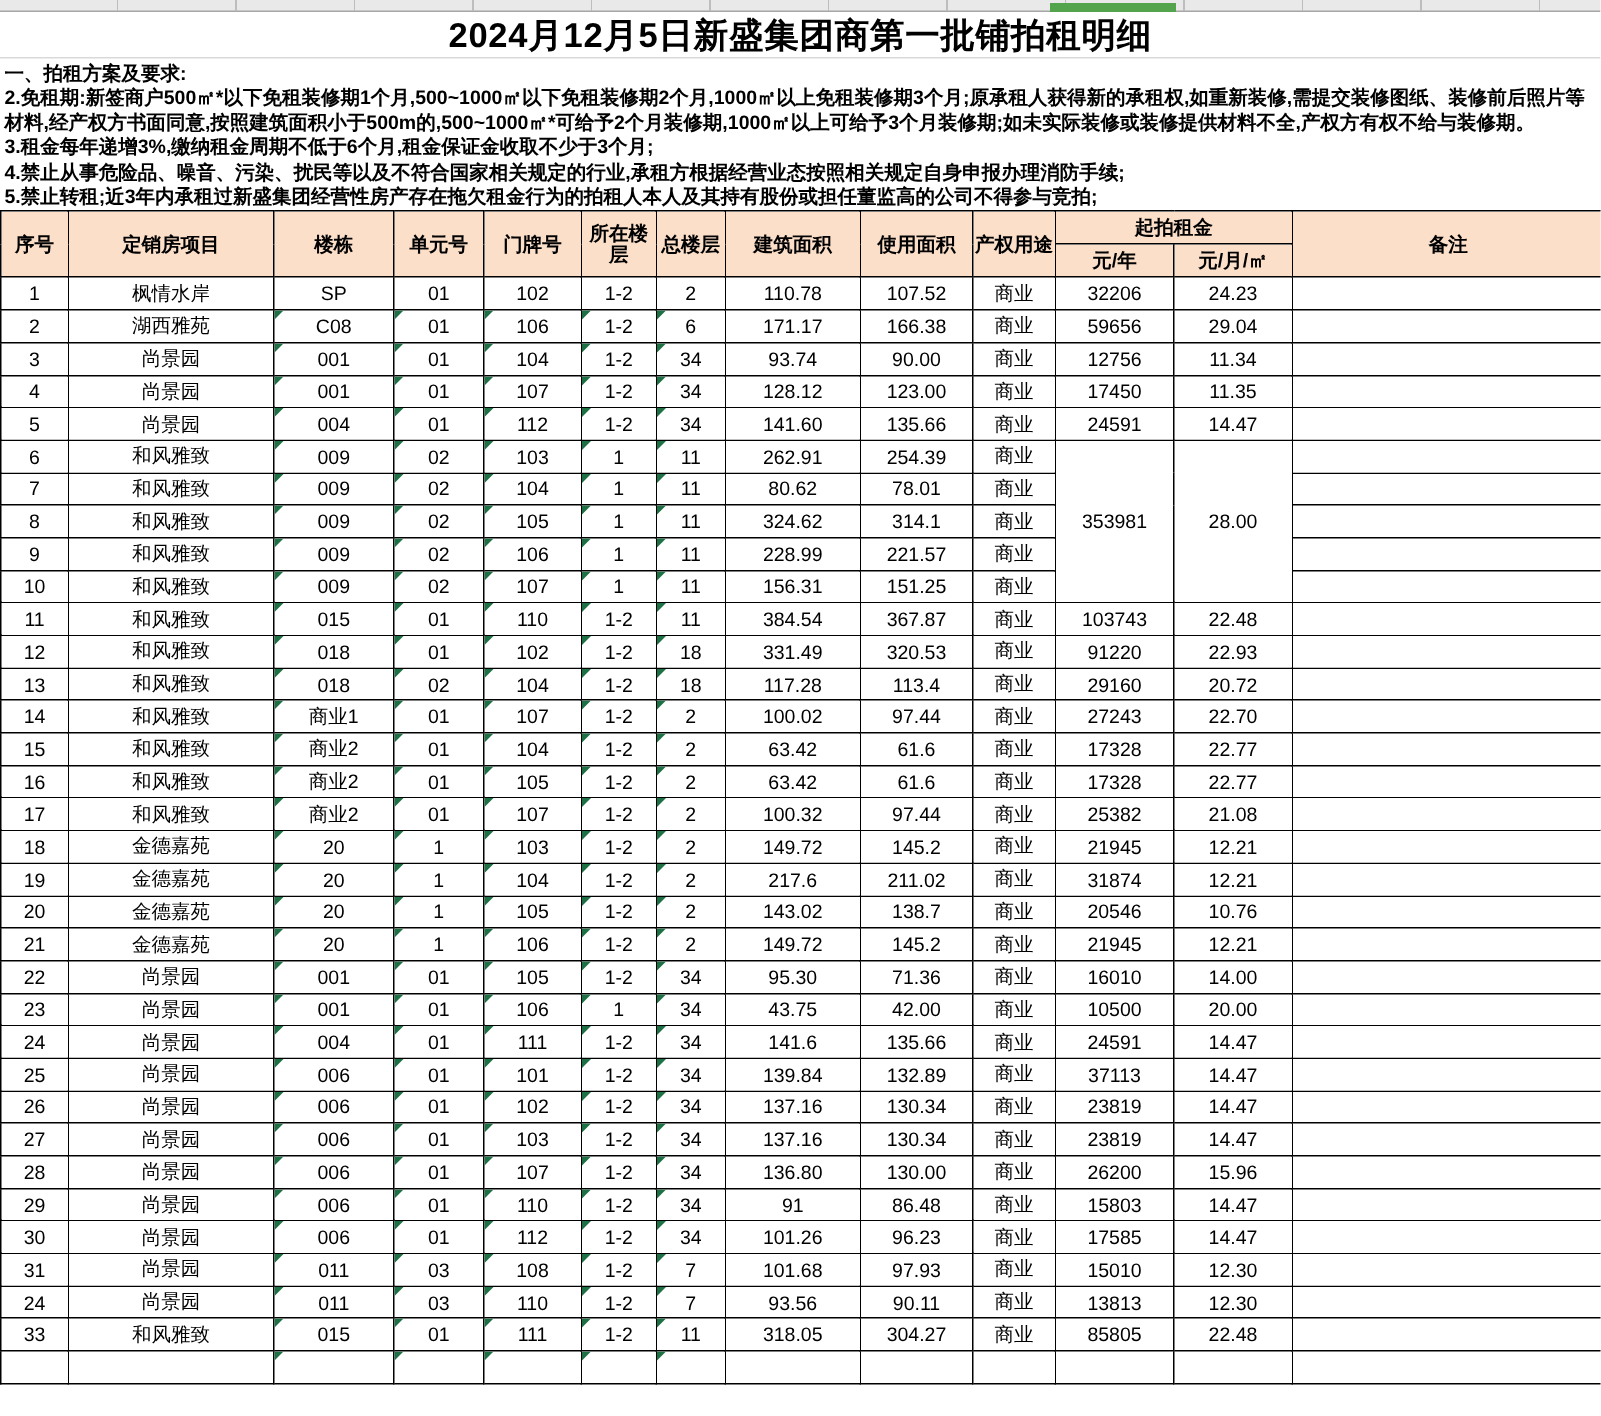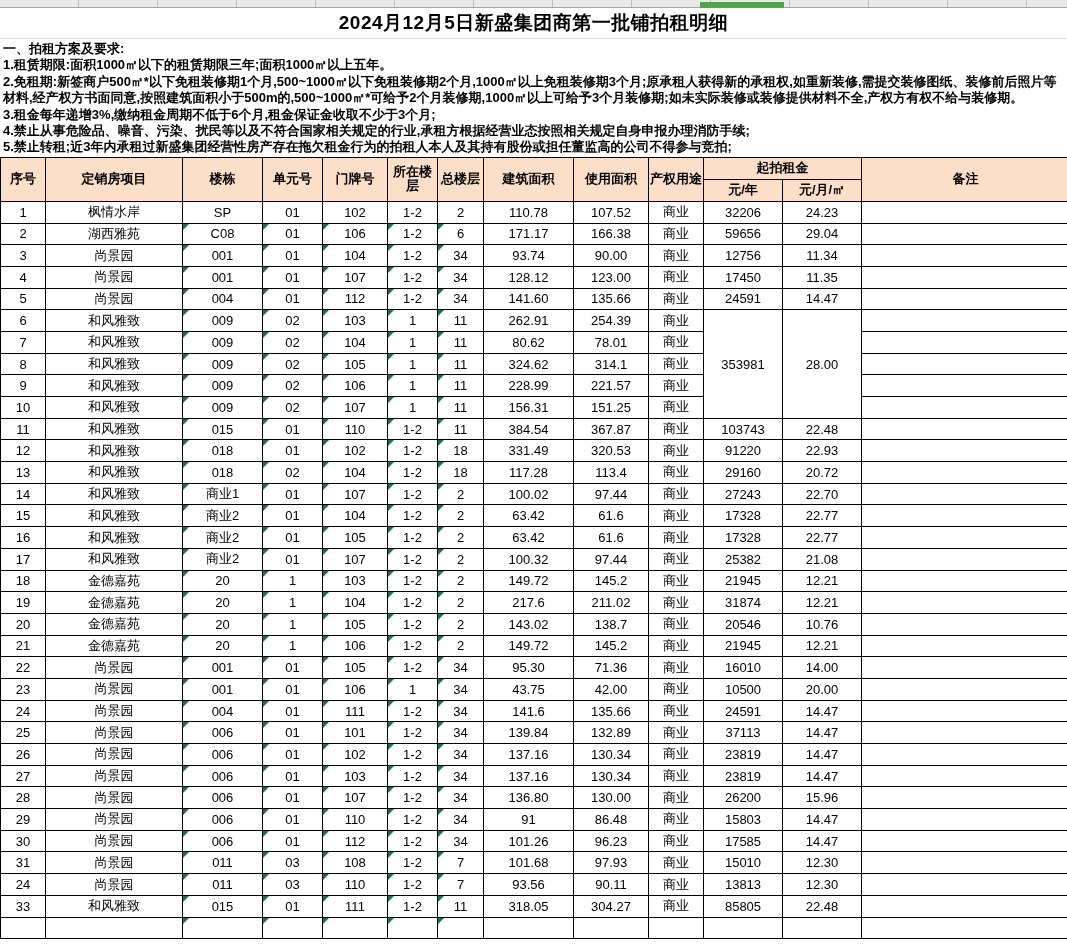--- a/index.html
+++ b/index.html
@@ -8,21 +8,21 @@
 
   
   .col-strip { position:relative; height:8px; background:#e9e9e9;
     border-bottom:1px solid #a6a6a6;
     background-image:repeating-linear-gradient(to right,#e9e9e9 0,#e9e9e9 78px,#bdbdbd 78px,#bdbdbd 79px); }
   .col-strip .sel { position:absolute; left:700px; top:2px; width:84px; height:6px; background:#53a44d; }
 
   
   .title-row { height:31px; display:flex; align-items:center; justify-content:center;
     border-bottom:1px solid #d9d9d9; }
-  .title-row h1 { font-size:19px; font-weight:bold; letter-spacing:0.5px; }
+  .title-row h1 { font-size:23px; font-weight:bold; letter-spacing:0.5px; }
 
   
   .notes { padding:2px 3px 0 3px; font-size:13px; font-weight:bold; line-height:16.4px; }
   .notes p { margin:0; }
 
   
   table { border-collapse:collapse; table-layout:fixed; width:1069px; margin-top:1px; }
   th, td { border:1px solid #000; text-align:center; vertical-align:middle;
     font-size:13px; padding:0 1px; overflow:hidden; white-space:nowrap; position:relative; }
   thead th { background:#fbdfc9; font-weight:bold; line-height:14px; }
@@ -41,21 +41,20 @@
 <div class="col-strip">
   <div class="sel"></div>
 </div>
 
 <div class="title-row">
   <h1>2024月12月5日新盛集团商第一批铺拍租明细</h1>
 </div>
 
 <div class="notes">
   <p>一、拍租方案及要求:</p>
-  <p>1.租赁期限:面积1000㎡以下的租赁期限三年;面积1000㎡以上五年。</p>
   <p>2.免租期:新签商户500㎡*以下免租装修期1个月,500~1000㎡以下免租装修期2个月,1000㎡以上免租装修期3个月;原承租人获得新的承租权,如重新装修,需提交装修图纸、装修前后照片等材料,经产权方书面同意,按照建筑面积小于500m的,500~1000㎡*可给予2个月装修期,1000㎡以上可给予3个月装修期;如未实际装修或装修提供材料不全,产权方有权不给与装修期。</p>
   <p>3.租金每年递增3%,缴纳租金周期不低于6个月,租金保证金收取不少于3个月;</p>
   <p>4.禁止从事危险品、噪音、污染、扰民等以及不符合国家相关规定的行业,承租方根据经营业态按照相关规定自身申报办理消防手续;</p>
   <p>5.禁止转租;近3年内承租过新盛集团经营性房产存在拖欠租金行为的拍租人本人及其持有股份或担任董监高的公司不得参与竞拍;</p>
 </div>
 
 <table>
   <colgroup>
     <col style="width:45px">
       <col style="width:137px">

